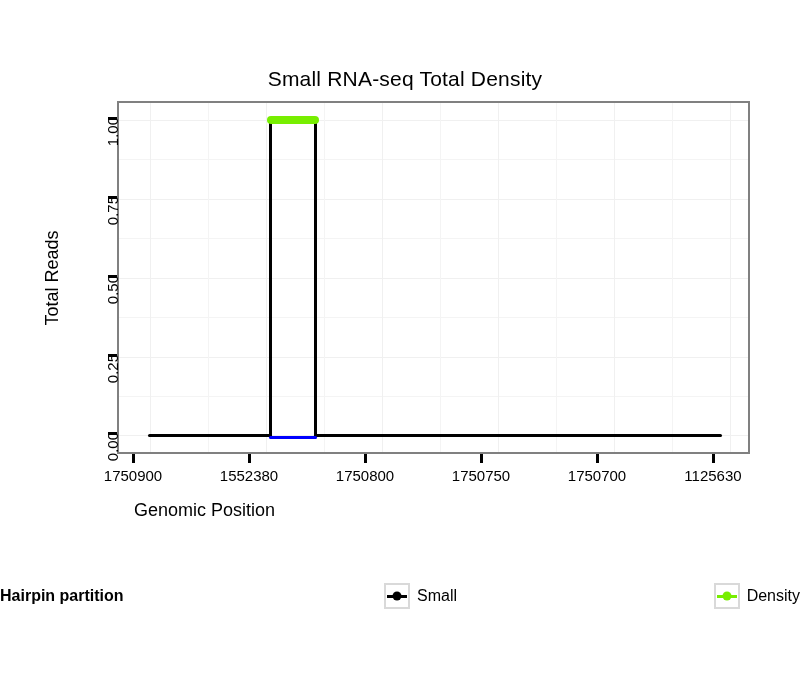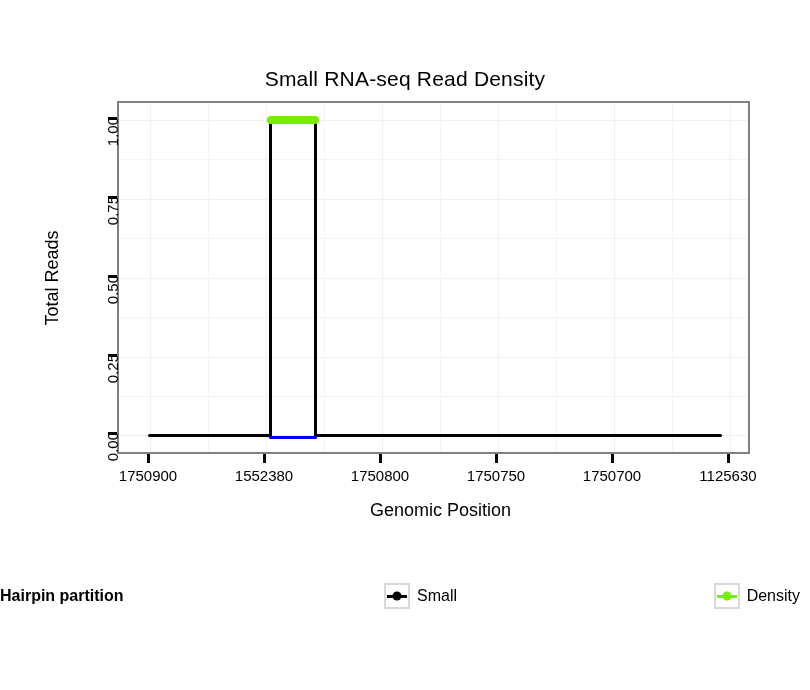--- a/index.html
+++ b/index.html
@@ -87,21 +87,21 @@
   }
   .tick-x {
     position: absolute;
     height: 9px;
     width: 3px;
     background: #000000;
     top: 0;
   }
   #y-ticks, #x-ticks { position: absolute; }
   #y-ticks { left: 117px; top: 101px; height: 353px; width: 1px; }
-  #x-ticks { left: 117px; top: 454px; width: 633px; height: 10px; }
+  #x-ticks { left: 102px; top: 454px; width: 633px; height: 10px; }
   .ticklabel-y-wrap {
     position: absolute;
     left: -14px;
     width: 1px;
     height: 1px;
   }
   .ticklabel-y-inner {
     position: absolute;
     right: 0;
     top: 0;
@@ -115,24 +115,23 @@
     top: 13px;
     font-size: 15px;
     color: #000000;
     white-space: nowrap;
     transform: translateX(-50%);
   }
 
   
   #x-axis-title {
     position: absolute;
-    left: 124px;
+    left: 134px;
     top: 500px;
     width: 633px;
-    text-align: center;
     font-size: 18px;
   }
   #y-axis-title {
     position: absolute;
     left: 41px;
     top: 101px;
     width: 22px;
     height: 353px;
   }
   #y-axis-title span {
@@ -192,21 +191,21 @@
     transform: translate(-50%, -50%);
   }
   .legend-label {
     font-size: 16px;
     white-space: nowrap;
   }
 </style>
 </head>
 <body>
 
-<div id="chart-title">Small RNA-seq Read Density</div>
+<div id="chart-title">Small RNA-seq Total Density</div>
 
 <div id="plot-panel">
 
   <div id="grid-layer">
 
     <div class="gridline-h gridline-major" style="top:17px;"></div>
     <div class="gridline-h" style="top:56px;"></div>
     <div class="gridline-h gridline-major" style="top:96px;"></div>
     <div class="gridline-h" style="top:135px;"></div>
     <div class="gridline-h gridline-major" style="top:175px;"></div>

